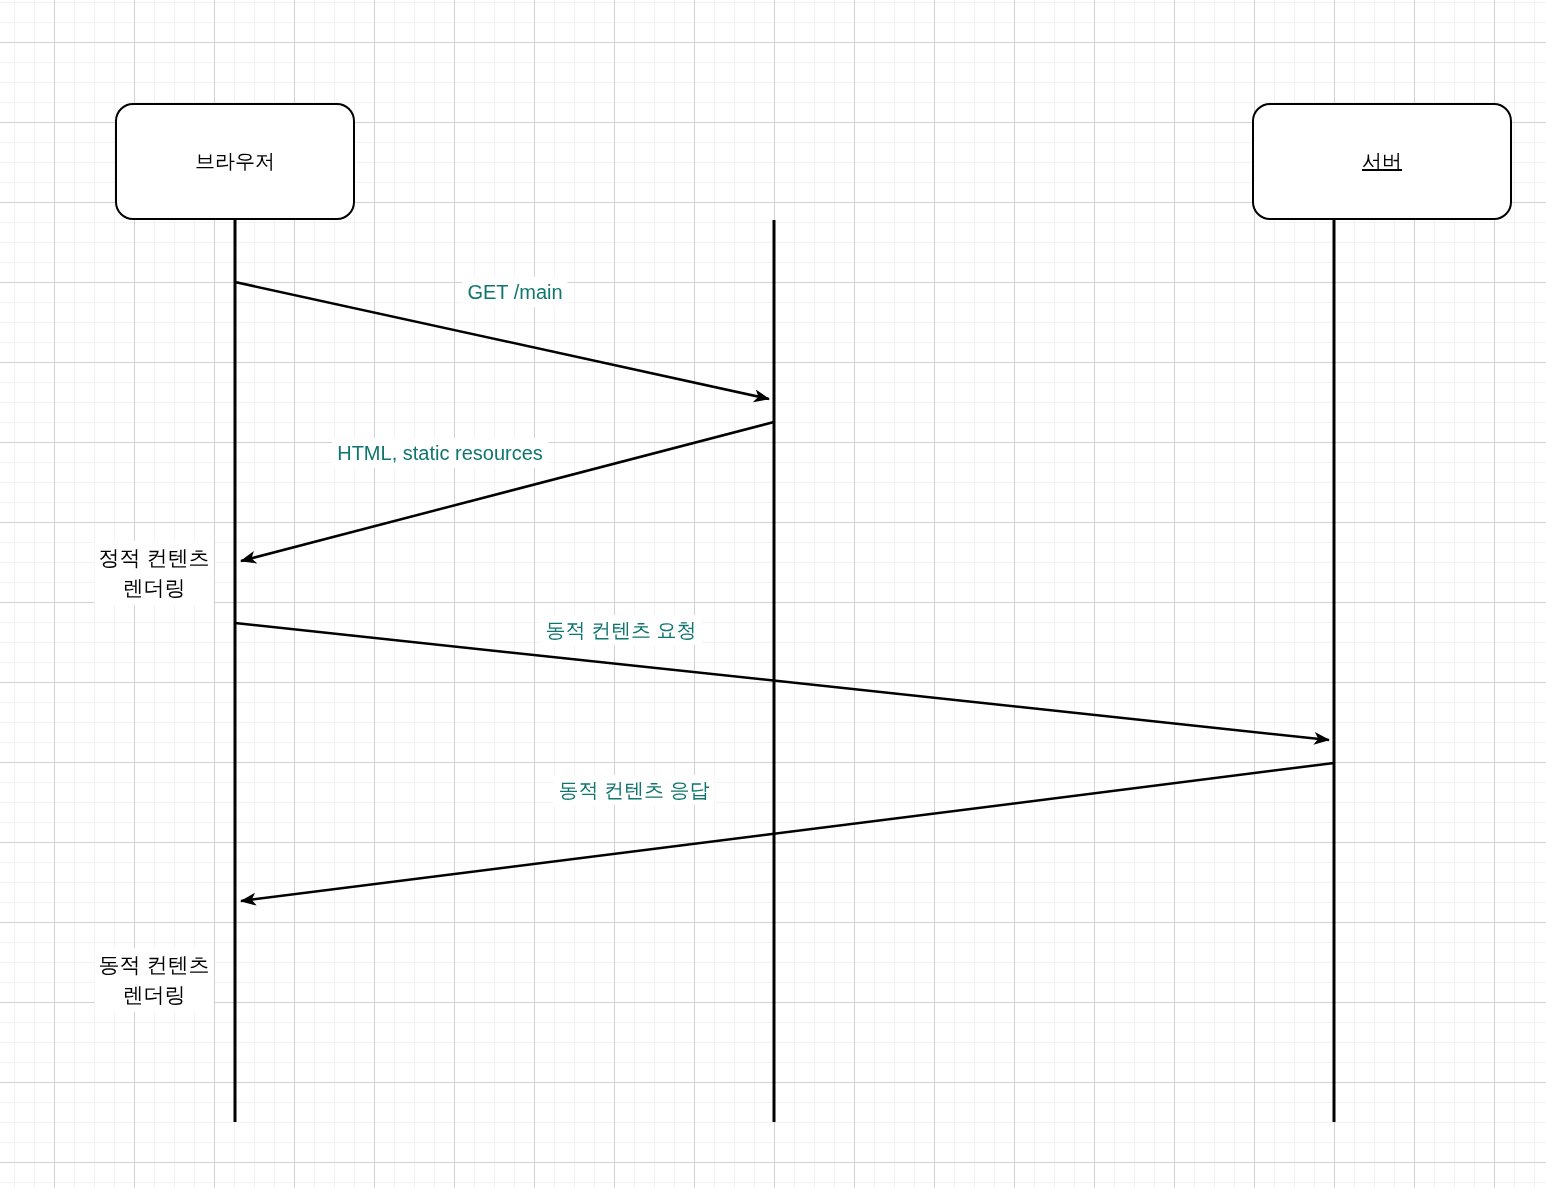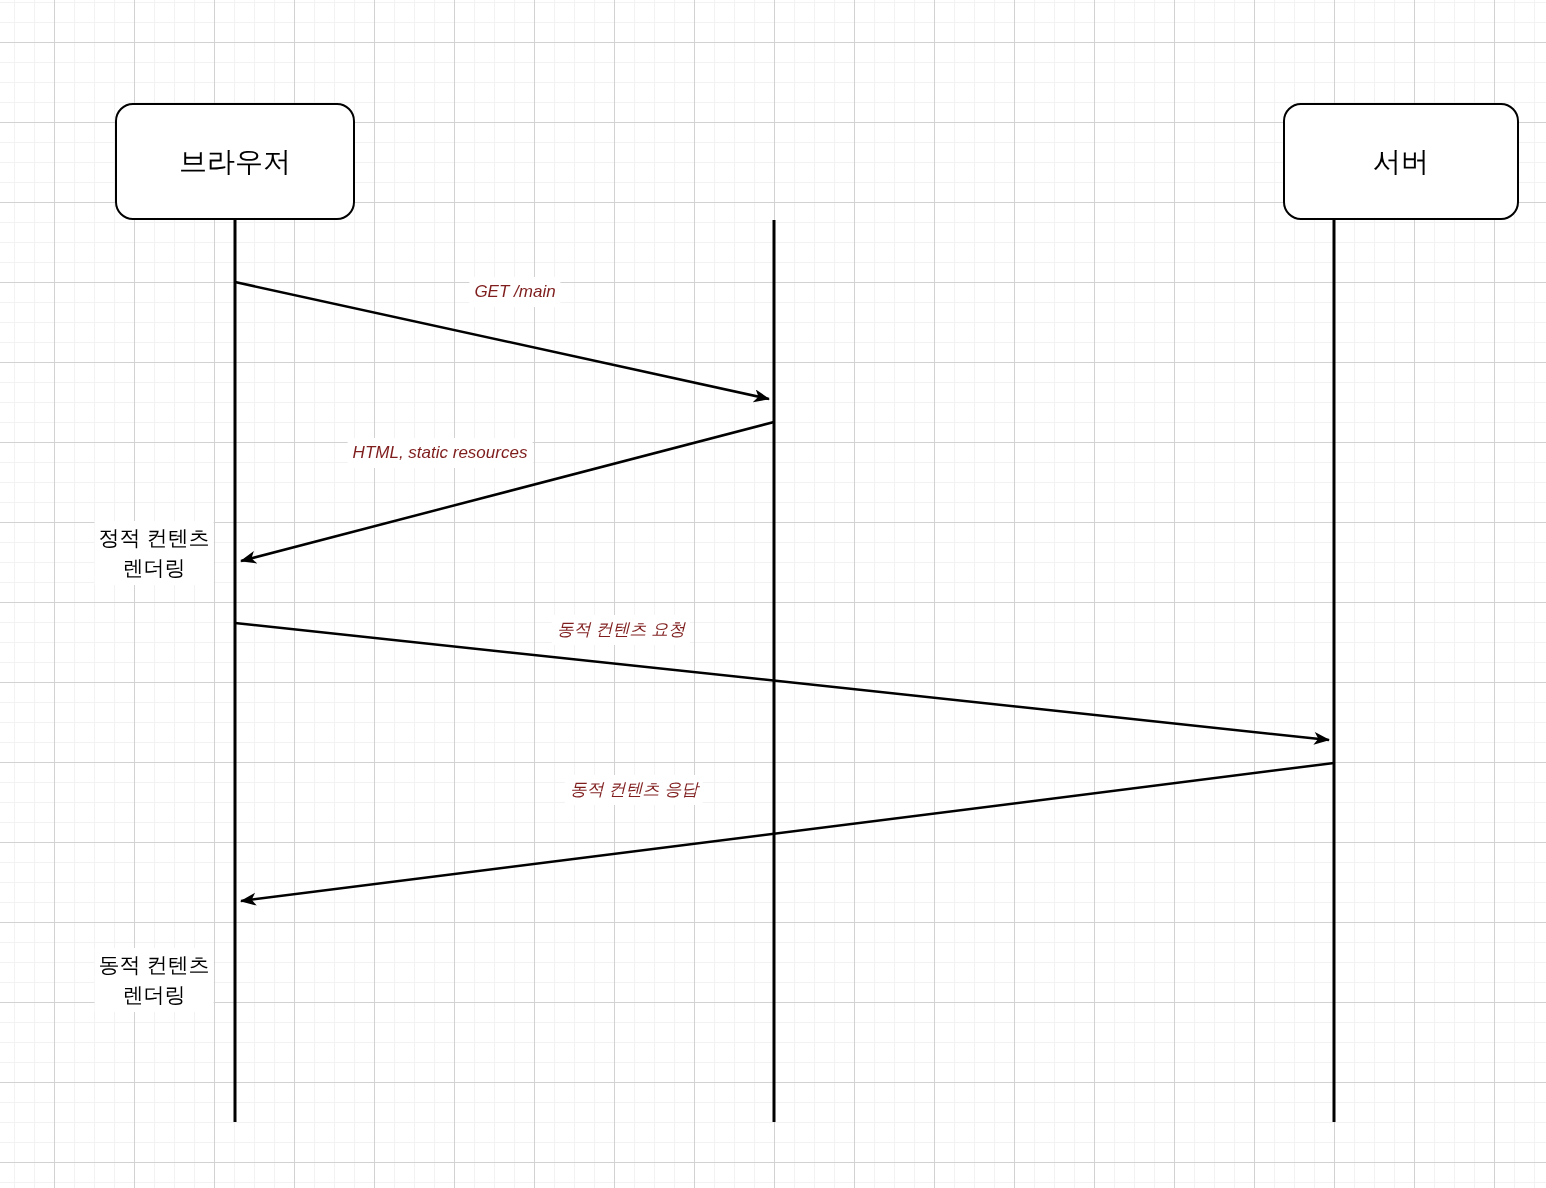--- a/index.html
+++ b/index.html
@@ -32,38 +32,37 @@
     position: absolute;
     top: 103px;
     height: 117px;
     box-sizing: border-box;
     background: #ffffff;
     border: 2.5px solid #000000;
     border-radius: 18px;
     display: flex;
     align-items: center;
     justify-content: center;
-    font-size: 28px;
+    font-size: 20px;
     color: #000000;
     z-index: 3;
   }
   .actor-browser { left: 115px; width: 240px; }
   .actor-edge    { left: 655px; width: 238px; }
-  .actor-server  { left: 1283px; width: 236px; }
+  .actor-server  { left: 1252px; width: 260px; text-decoration: underline; }
   .msg-label {
     position: absolute;
     transform: translate(-50%, -50%);
     background: #ffffff;
     padding: 2px 5px;
-    font-size: 17px;
-    color: #7f1d1d;
+    font-size: 20px;
+    color: #0f766e;
     white-space: nowrap;
     z-index: 2;
     line-height: 26px;
-    font-style: italic;
   }
   .note-label {
     position: absolute;
     transform: translate(-50%, -50%);
     background: #ffffff;
     padding: 2px 4px;
     font-size: 21px;
     color: #000000;
     text-align: center;
     line-height: 30px;
@@ -98,21 +97,21 @@
   </div>
   <div class="actor actor-server">
     <span>서버</span>
   </div>
 
   <div class="msg-label" style="left:515px; top:292px;">GET /main</div>
   <div class="msg-label" style="left:440px; top:453px;">HTML, static resources</div>
   <div class="msg-label" style="left:621px; top:630px;">동적 컨텐츠 요청</div>
   <div class="msg-label" style="left:634px; top:790px;">동적 컨텐츠 응답</div>
 
-  <div class="note-label" style="left:154px; top:553px;">
+  <div class="note-label" style="left:154px; top:573px;">
     <span style="display:block">정적 컨텐츠</span>
     <span style="display:block">렌더링</span>
   </div>
   <div class="note-label" style="left:154px; top:952px;margin-top:28px;">
     <span style="display:block">동적 컨텐츠</span>
     <span style="display:block">렌더링</span>
   </div>
 
 </div>
 

